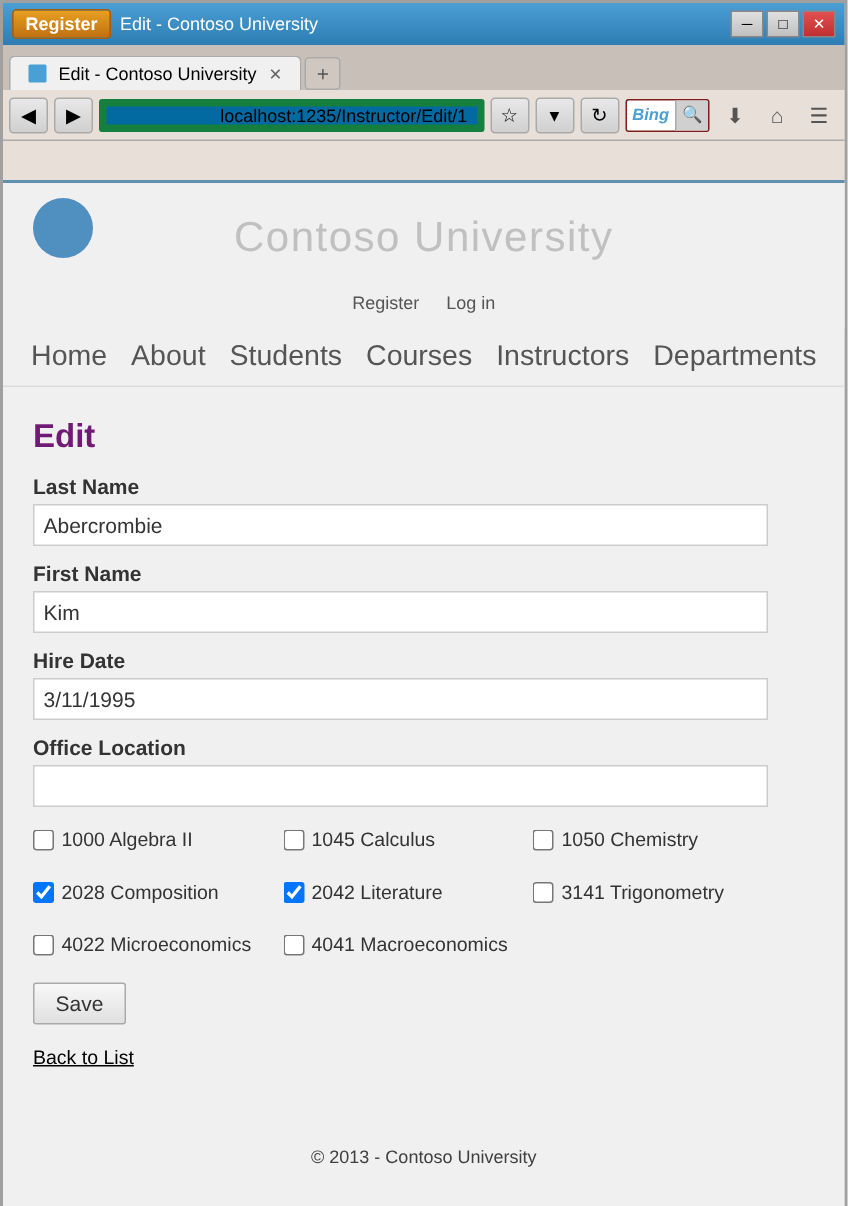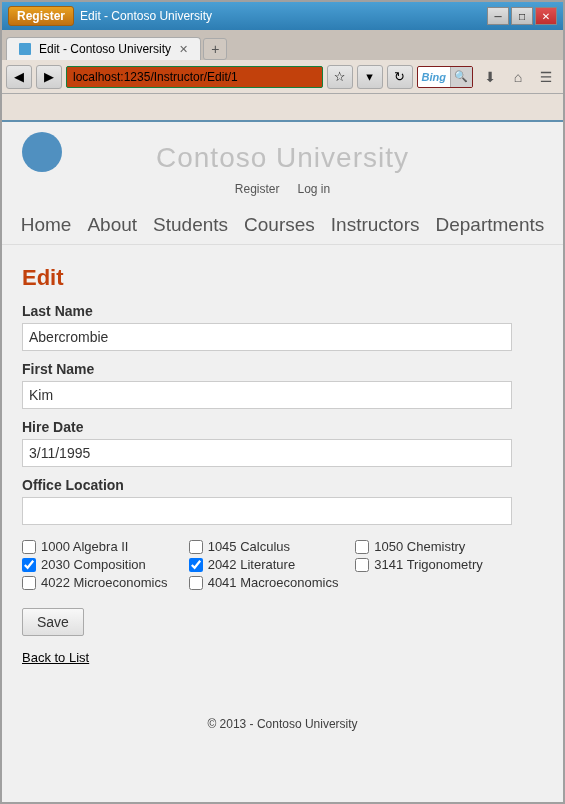--- a/index.html
+++ b/index.html
@@ -118,25 +118,26 @@
       border-radius: 3px;
       display: flex;
       align-items: center;
       justify-content: center;
       cursor: pointer;
       font-size: 13px;
     }
     .address-input {
       flex: 1;
       height: 22px;
-      border: 1px solid #15803d;
-      background: #c2410c;
+      border: 5px solid #15803d;
+      background: #0369a1;
       padding: 0 6px;
       font-size: 12px;
       border-radius: 2px;
+      text-align: right;
     }
     .search-bar {
       display: flex;
       align-items: center;
       border: 1px solid #7f1d1d;
       background: white;
       height: 22px;
       border-radius: 2px;
       overflow: hidden;
     }
@@ -195,21 +196,21 @@
       background: #f0f0f0;
     }
     .site-title {
       font-size: 28px;
       color: #c0c0c0;
       font-weight: normal;
       letter-spacing: 1px;
       text-align: center;
     }
     .auth-links {
-      margin-top: 8px;
+      margin-top: 21px;
       font-size: 12px;
       color: #555;
     }
     .auth-links a {
       color: #555;
       text-decoration: none;
       margin: 0 4px;
     }
     .nav-menu {
       display: flex;
@@ -236,21 +237,21 @@
       margin-right: 8px;
     }
 
     
     .form-container {
       padding: 10px 20px 20px;
     }
     .page-heading {
       font-size: 22px;
       font-weight: bold;
-      color: #c2410c;
+      color: #701a75;
       margin-bottom: 12px;
     }
     .field-label {
       font-size: 14px;
       font-weight: bold;
       color: #333;
       margin-bottom: 4px;
       margin-top: 10px;
     }
     .field-input {
@@ -261,21 +262,21 @@
       background: white;
       padding: 0 6px;
       font-size: 14px;
       color: #333;
     }
 
     
     .checkbox-grid {
       display: grid;
       grid-template-columns: 1fr 1fr 1fr;
-      gap: 3px 10px;
+      gap: 20px 10px;
       margin-top: 14px;
       max-width: 490px;
     }
     .checkbox-item {
       display: flex;
       align-items: center;
       gap: 5px;
       font-size: 13px;
       color: #333;
     }
@@ -407,21 +408,21 @@
           <div class="checkbox-item">
             <input type="checkbox" style="">
             <label>1045 Calculus</label>
           </div>
           <div class="checkbox-item">
             <input type="checkbox" style="">
             <label>1050 Chemistry</label>
           </div>
           <div class="checkbox-item">
             <input type="checkbox" checked="" style="">
-            <label>2030 Composition</label>
+            <label>2028 Composition</label>
           </div>
           <div class="checkbox-item">
             <input type="checkbox" checked="" style="">
             <label>2042 Literature</label>
           </div>
           <div class="checkbox-item">
             <input type="checkbox" style="">
             <label>3141 Trigonometry</label>
           </div>
           <div class="checkbox-item">

